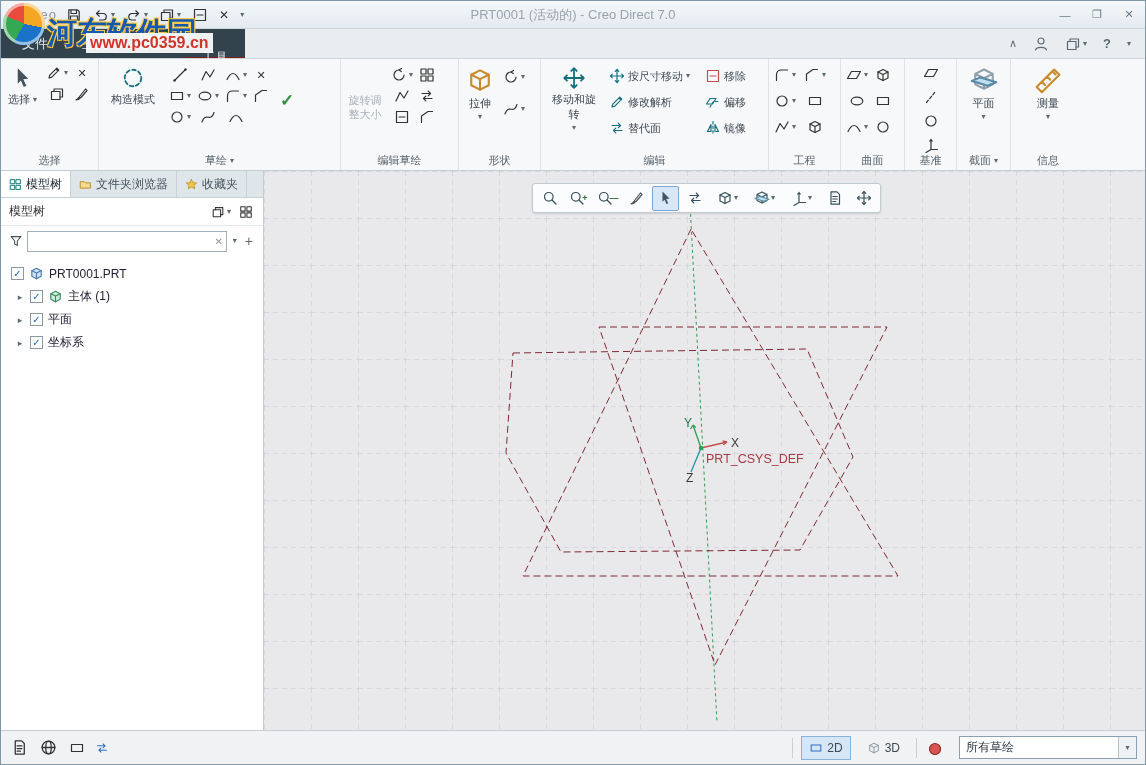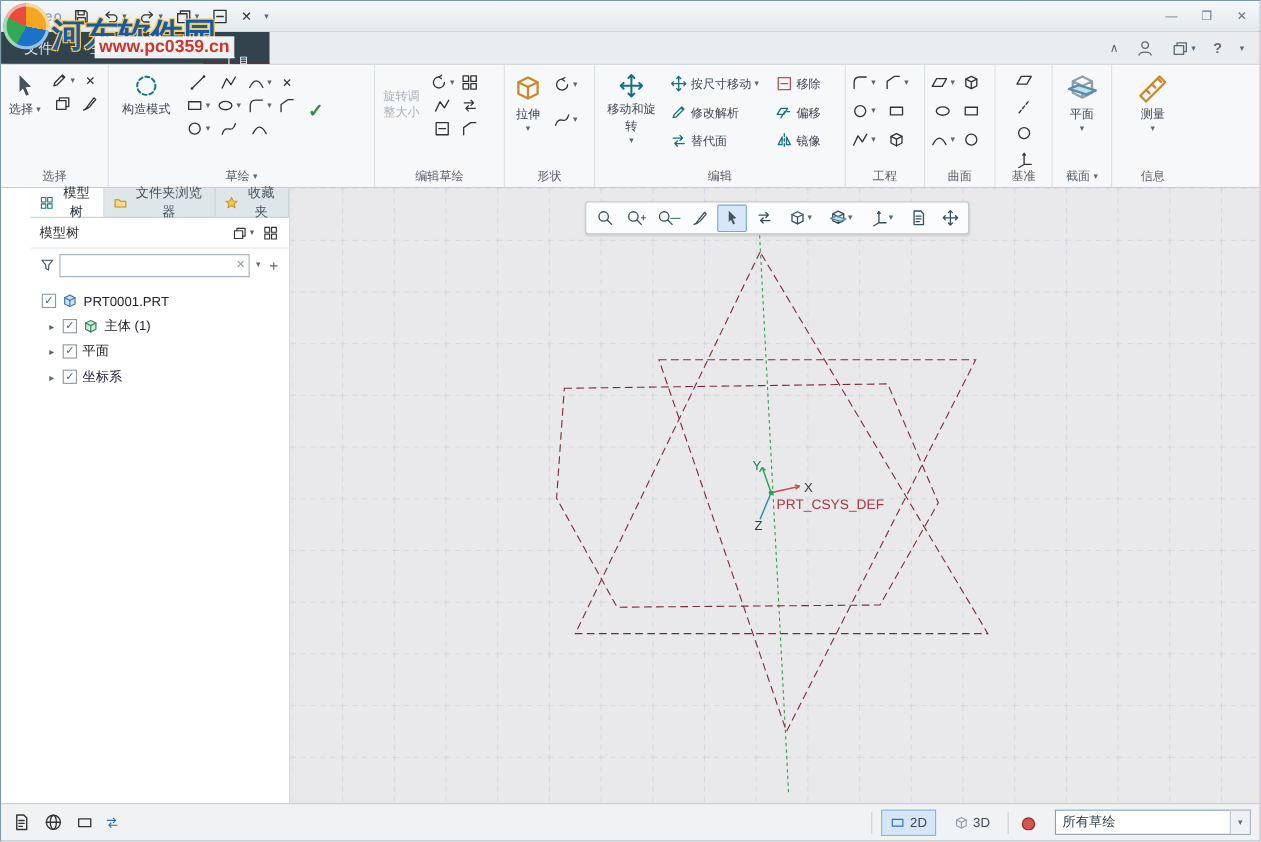--- a/index.html
+++ b/index.html
@@ -39,21 +39,21 @@
   .bigbtn { display:flex; flex-direction:column; align-items:center; gap:2px; border:0; background:none; padding:2px 4px; font-size:11px; color:#3d4852; border-radius:2px; }
   .rgrid { display:grid; gap:3px 2px; align-items:center; }
   .txtbtn { display:flex; align-items:center; gap:3px; border:0; background:none; font-size:11px; color:#3d4852; padding:1px 2px; }
   .disb { color:#a8b2ba; width:42px; font-size:11px; line-height:1.25; word-break:break-all; text-align:center; background:none; border:0; }
   .chk-big { color:#2f9140; font-size:17px; font-weight:bold; background:none; border:0; }
 
   
   .main { flex:1; display:flex; min-height:0; }
 
   
-  .leftpanel { width:263px; flex:none; background:#fff; border-right:1px solid #c3ccd2; display:flex; flex-direction:column;padding-left:27px; }
+  .leftpanel { width:263px; flex:none; background:#fff; border-right:1px solid #c3ccd2; display:flex; flex-direction:column; }
   .ptabs { height:27px; background:#dfe6ea; display:flex; align-items:stretch; border-bottom:1px solid #c9d2d8; }
   .ptab { display:flex; align-items:center; gap:4px; padding:0 8px; font-size:12px; color:#45525c; background:none; border:0; border-right:1px solid #c9d2d8; }
   .ptab.active { background:#fff; color:#1f2a33; }
   .phdr { height:28px; display:flex; align-items:center; padding:0 8px; gap:4px; border-bottom:1px solid #e3e8ec; }
   .phdr .sp { flex:1; }
   .pfilter { height:30px; display:flex; align-items:center; gap:4px; padding:0 8px; }
   .pfilter input { flex:1; height:21px; border:1px solid #9fb0bc; padding:0 18px 0 5px; font:inherit; min-width:0; }
   .clearbox { margin-left:-20px; width:16px; color:#8b98a1; font-size:10px; background:none; border:0; }
   .tree { padding:6px 0 0 0; font-size:12px; color:#223; }
   .trow { height:23px; display:flex; align-items:center; gap:5px; padding-left:10px; }
@@ -270,20 +270,21 @@
       <button class="sb gn">
           <svg class="ic">
             <use href="#sy-minus"></use>
           </svg>
         </button>
       <button class="sb gy" style="font-size:12px">✕</button>
       <button class="sb">
           <span class="dd">▾</span>
         </button>
     </div>
+    <div class="title-text">PRT0001 (活动的) - Creo Direct 7.0</div>
     <div class="win-controls">
       <button class="win-btn">—</button>
       <button class="win-btn">❐</button>
       <button class="win-btn">✕</button>
     </div>
   </div>
 
   <div class="tabrow">
     <div class="tabs-dark">
       <button class="tab">文件</button>
@@ -414,21 +415,21 @@
           </button>
       </div>
       <button class="chk-big" style="margin:26px 2px 0 6px">✓</button>
       <div class="glabel">
           <span>草绘</span>
           <span class="dd">▾</span>
         </div>
     </div>
 
     <div class="rgroup" style="width:118px">
-      <button class="disb" style="margin-top:18px">旋转调整大小</button>
+      <button class="disb" style="margin-top:30px">旋转调整大小</button>
       <div class="rgrid" style="grid-template-columns:auto auto;margin-top:2px">
         <button class="sb gy">
             <svg class="ic">
               <use href="#sy-rotate"></use>
             </svg>
             <span class="dd">▾</span>
           </button>
         <button class="sb tl">
             <svg class="ic">
               <use href="#sy-grid4"></use>

